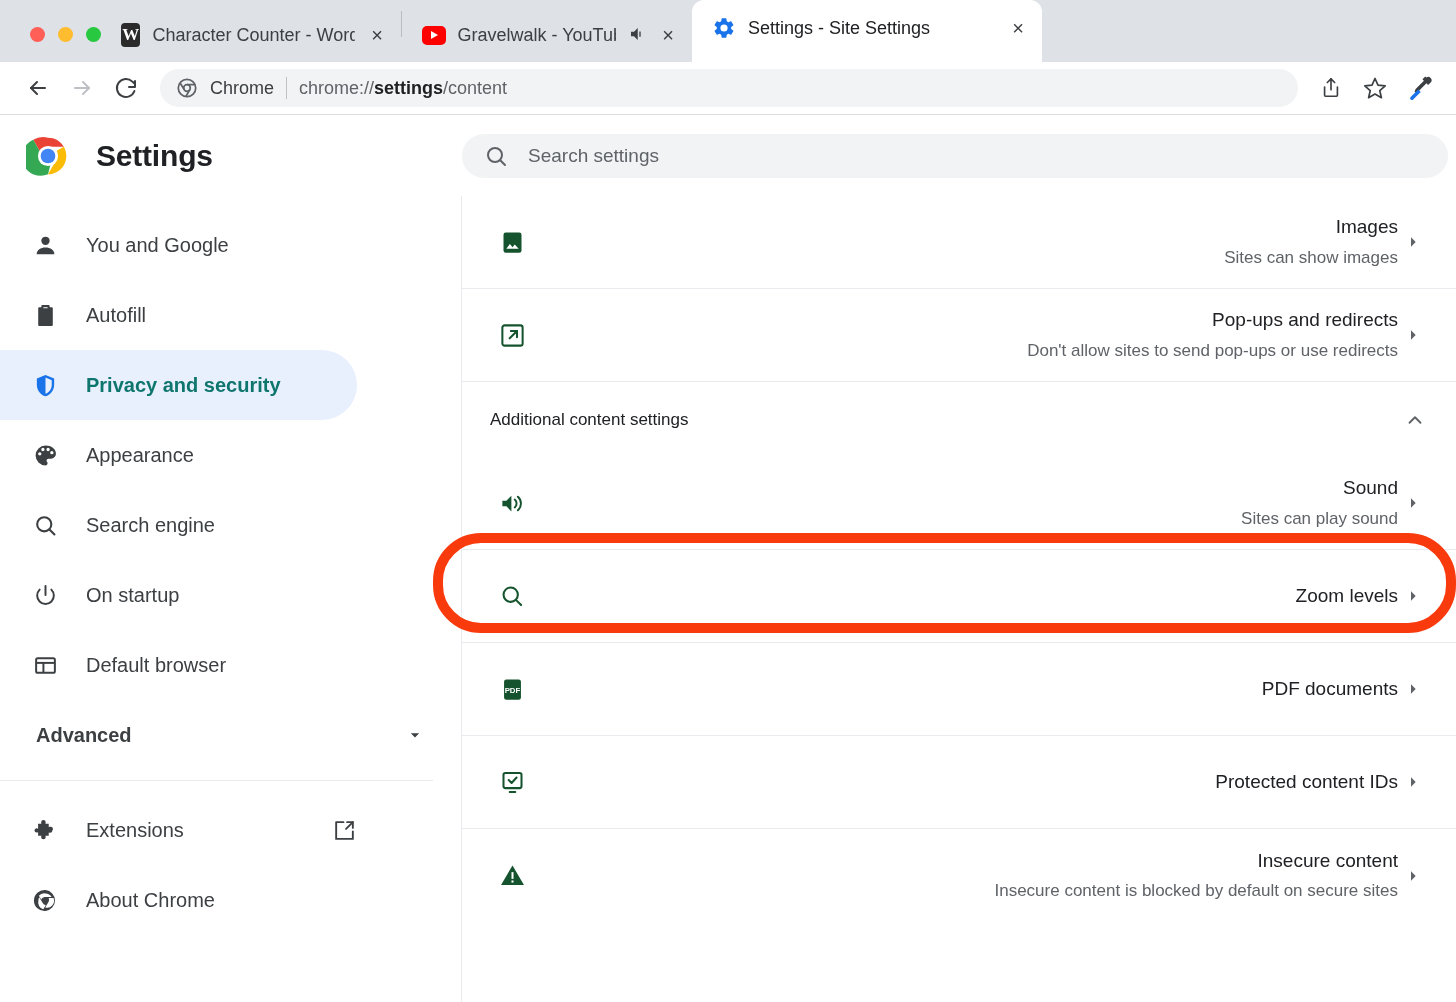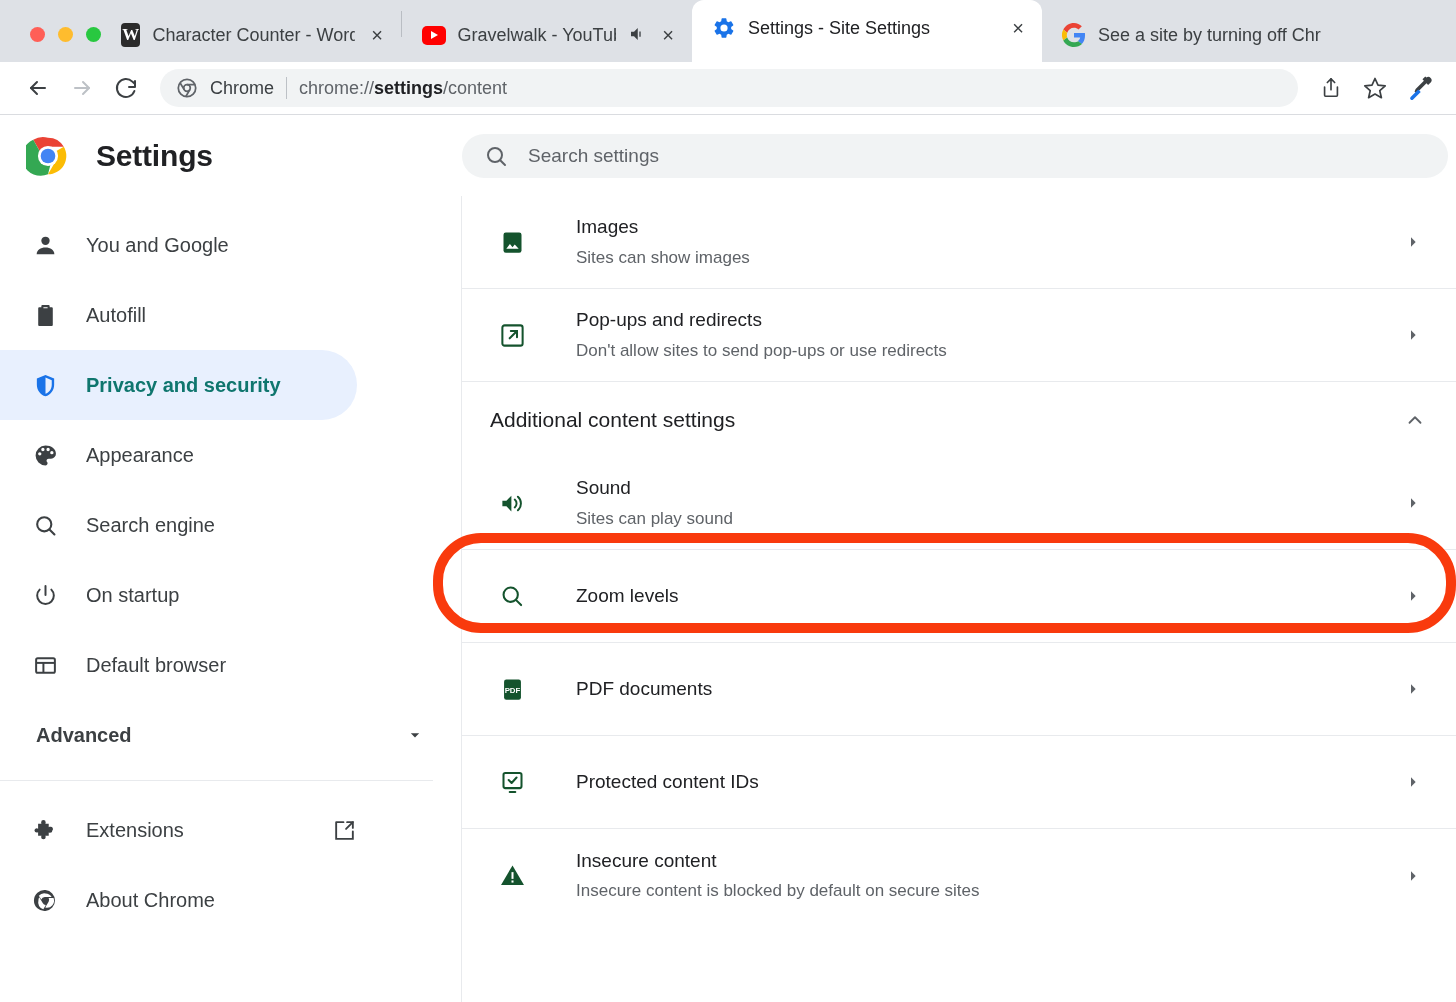--- a/index.html
+++ b/index.html
@@ -192,40 +192,41 @@
     position: relative;
   }
   .row {
     display: flex;
     align-items: center;
     min-height: 93px;
     padding: 0 28px 0 28px;
     border-bottom: 1px solid #e8eaed;
     cursor: pointer;
     background: #fff;
+    text-align: right;
   }
   .row-icon {
     width: 44px; flex: none;
     display: flex; align-items: center; justify-content: center;
     color: #14532d;
   }
   .row-text { flex: 1; padding-left: 42px; min-width: 0; }
   .row-title { font-size: 19px; color: #202124; line-height: 1.45; }
   .row-sub { font-size: 17px; color: #5f6368; line-height: 1.6; margin-top: 3px; }
   .row-arrow { color: #5f6368; flex: none; width: 30px; display: flex; justify-content: center; }
 
   .section-head {
     display: flex;
     align-items: center;
     justify-content: space-between;
     height: 75px;
     padding: 0 30px 0 28px;
     cursor: pointer;
   }
-  .section-title { font-size: 21px; color: #202124; }
+  .section-title { font-size: 17px; color: #202124; }
 
   .indent { padding-left: 28px; }
 
   
   .highlight-box {
     position: absolute;
     border: 10px solid #f93a0d;
     border-radius: 48px;
     pointer-events: none;
     z-index: 5;
@@ -266,31 +267,20 @@
     <div class="tab active" style="width:350px;">
       <div class="fav">
         <svg width="24" height="24" viewBox="0 0 24 24" fill="#1a73e8">
             <path d="M19.14 12.94a7.07 7.07 0 000-1.88l2.03-1.58a.5.5 0 00.12-.64l-1.92-3.32a.5.5 0 00-.61-.22l-2.39.96a7.03 7.03 0 00-1.62-.94l-.36-2.54a.5.5 0 00-.5-.42h-3.84a.5.5 0 00-.49.42l-.36 2.54c-.59.24-1.13.56-1.62.94l-2.39-.96a.5.5 0 00-.61.22L2.66 8.84a.5.5 0 00.12.64l2.03 1.58a7.07 7.07 0 000 1.88l-2.03 1.58a.5.5 0 00-.12.64l1.92 3.32c.12.22.39.3.61.22l2.39-.96c.5.38 1.03.7 1.62.94l.36 2.54c.04.24.25.42.49.42h3.84c.25 0 .46-.18.5-.42l.36-2.54c.59-.24 1.12-.56 1.62-.94l2.39.96c.22.08.49 0 .61-.22l1.92-3.32a.5.5 0 00-.12-.64l-2.03-1.58zM12 15.6A3.6 3.6 0 1112 8.4a3.6 3.6 0 010 7.2z"></path>
           </svg>
       </div>
       <div class="tab-title">Settings - Site Settings</div>
       <div class="tab-close" style="margin-left:auto;">×</div>
     </div>
 
-    <div class="tab inactive" style="flex:1;">
-      <div class="fav">
-        <svg width="24" height="24" viewBox="0 0 48 48">
-          <path fill="#EA4335" d="M24 9.5c3.5 0 6.6 1.2 9 3.6l6.7-6.7C35.6 2.6 30.2 0 24 0 14.6 0 6.5 5.4 2.6 13.2l7.8 6.1C12.3 13.6 17.6 9.5 24 9.5z"></path>
-          <path fill="#4285F4" d="M46.1 24.6c0-1.6-.1-3.2-.4-4.6H24v9.1h12.4c-.5 2.9-2.1 5.4-4.5 7l7.6 5.9c4.4-4.1 6.6-10.1 6.6-17.4z"></path>
-          <path fill="#FBBC05" d="M10.4 28.7a14.6 14.6 0 010-9.4l-7.8-6.1a24 24 0 000 21.6l7.8-6.1z"></path>
-          <path fill="#34A853" d="M24 48c6.5 0 11.9-2.1 15.9-5.8l-7.6-5.9c-2.1 1.4-4.8 2.3-8.3 2.3-6.4 0-11.7-4.1-13.6-9.8l-7.8 6.1C6.5 42.6 14.6 48 24 48z"></path>
-        </svg>
-      </div>
-      <div class="tab-title">See a site by turning off Chr</div>
-    </div>
 
   </div>
 </div>
 
 <div class="toolbar">
   <div class="nav-btn">
     <svg width="24" height="24" viewBox="0 0 24 24" fill="none" stroke="currentColor" stroke-width="2" stroke-linecap="round" stroke-linejoin="round">
         <line x1="19" y1="12" x2="5" y2="12"></line>
         <polyline points="11 18 5 12 11 6"></polyline>
       </svg>

